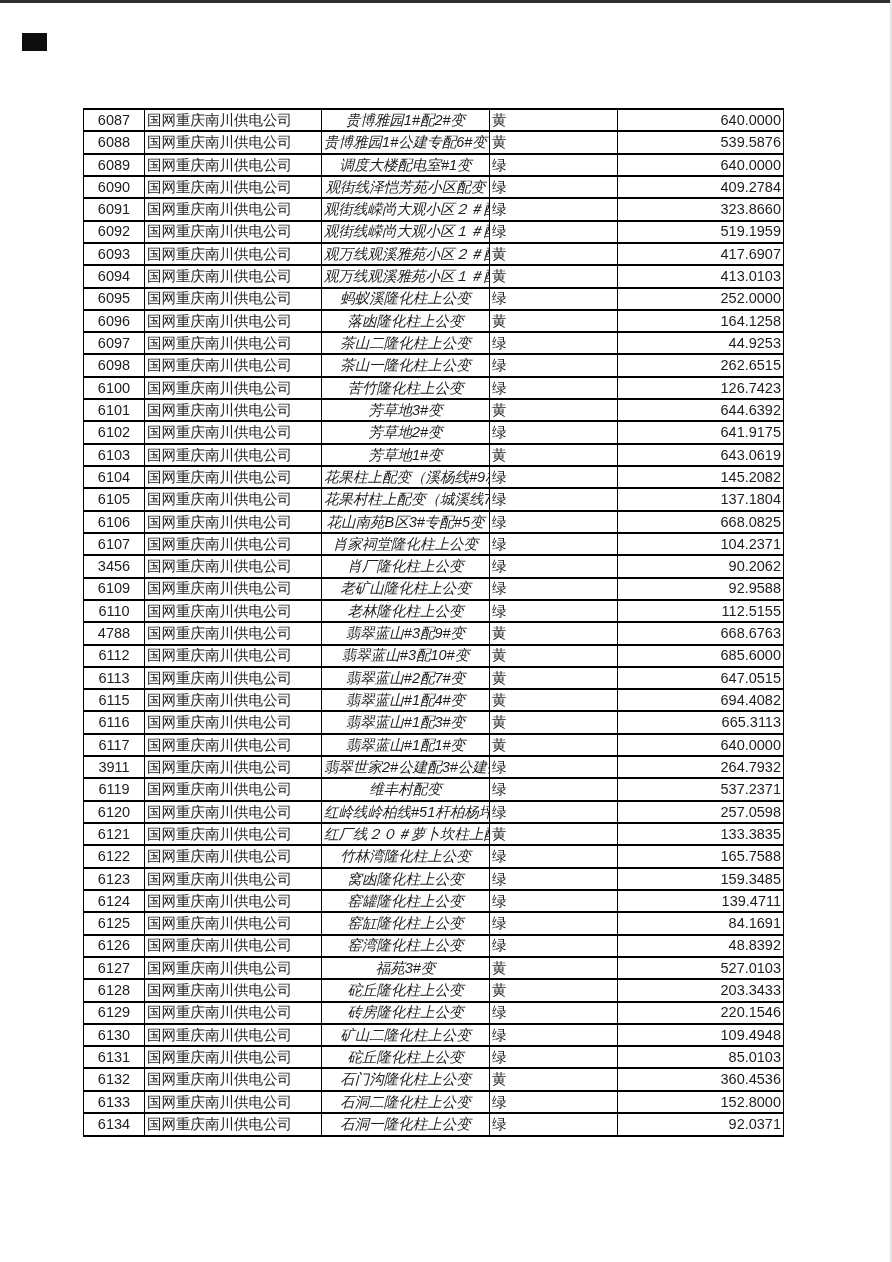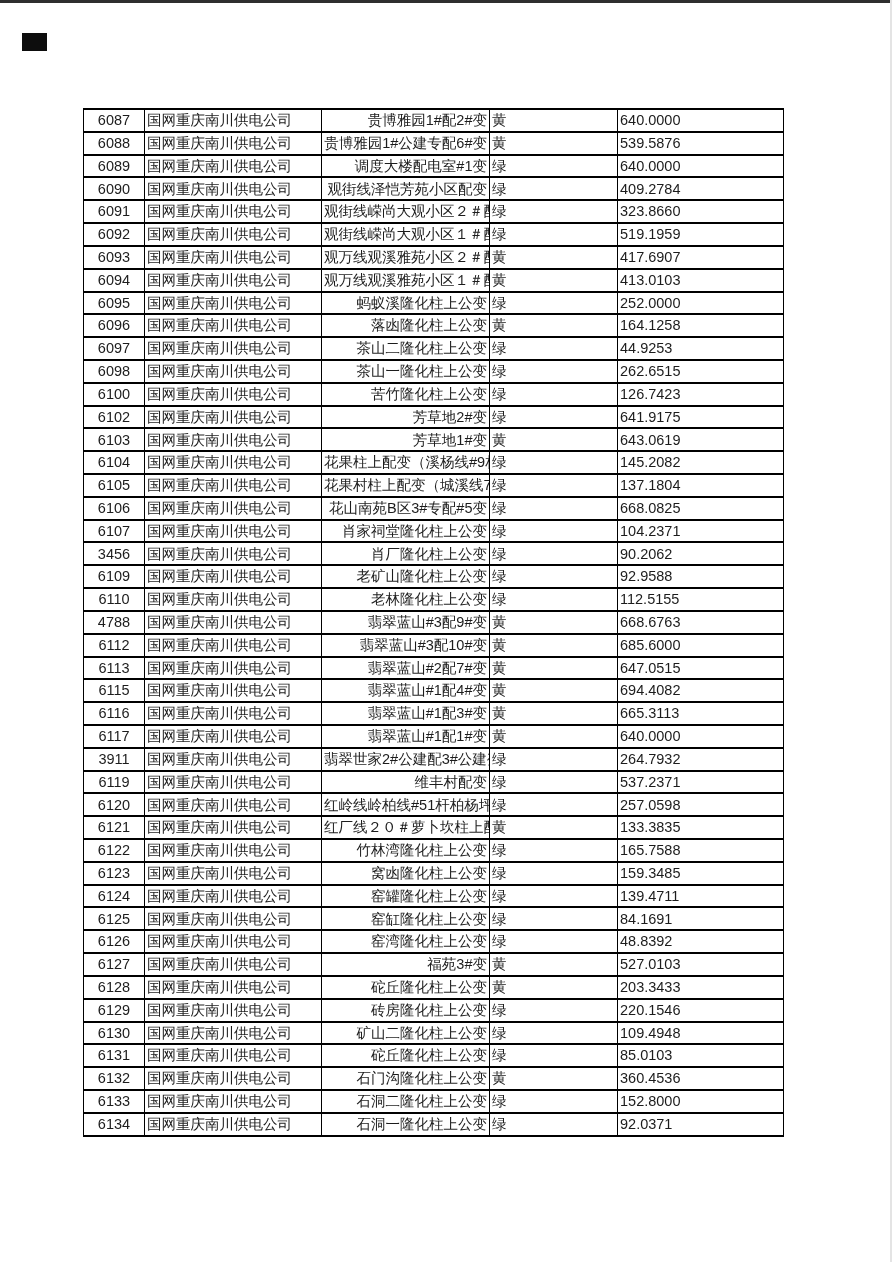--- a/index.html
+++ b/index.html
@@ -19,23 +19,23 @@
   }
   table.sheet td{
     border:1px solid #000;
     border-top-width:2px;border-bottom-width:2px;
     padding:0 2px;
     white-space:nowrap;overflow:hidden;
     height:19px;
   }
   td.c-id{text-align:center;}
   td.c-co{text-align:left;padding-left:4px;}
-  td.c-name{text-align:right;padding-left:4px;}
+  td.c-name{text-align:center;padding-left:4px;font-style:italic;}
   td.c-status{text-align:left;padding-left:4px;}
-  td.c-val{text-align:left;}
+  td.c-val{text-align:right;}
 </style>
 </head>
 <body>
 
 <div class="top-edge"></div>
 <div class="right-edge"></div>
 <div class="black-marker"></div>
 
 <table class="sheet">
   <colgroup>
@@ -131,20 +131,27 @@
         <td class="c-val">262.6515</td>
       </tr>
       <tr>
         <td class="c-id">6100</td>
         <td class="c-co">国网重庆南川供电公司</td>
         <td class="c-name">苦竹隆化柱上公变</td>
         <td class="c-status">绿</td>
         <td class="c-val">126.7423</td>
       </tr>
       <tr>
+        <td class="c-id">6101</td>
+        <td class="c-co">国网重庆南川供电公司</td>
+        <td class="c-name">芳草地3#变</td>
+        <td class="c-status">黄</td>
+        <td class="c-val">644.6392</td>
+      </tr>
+      <tr>
         <td class="c-id">6102</td>
         <td class="c-co">国网重庆南川供电公司</td>
         <td class="c-name">芳草地2#变</td>
         <td class="c-status">绿</td>
         <td class="c-val">641.9175</td>
       </tr>
       <tr>
         <td class="c-id">6103</td>
         <td class="c-co">国网重庆南川供电公司</td>
         <td class="c-name">芳草地1#变</td>

